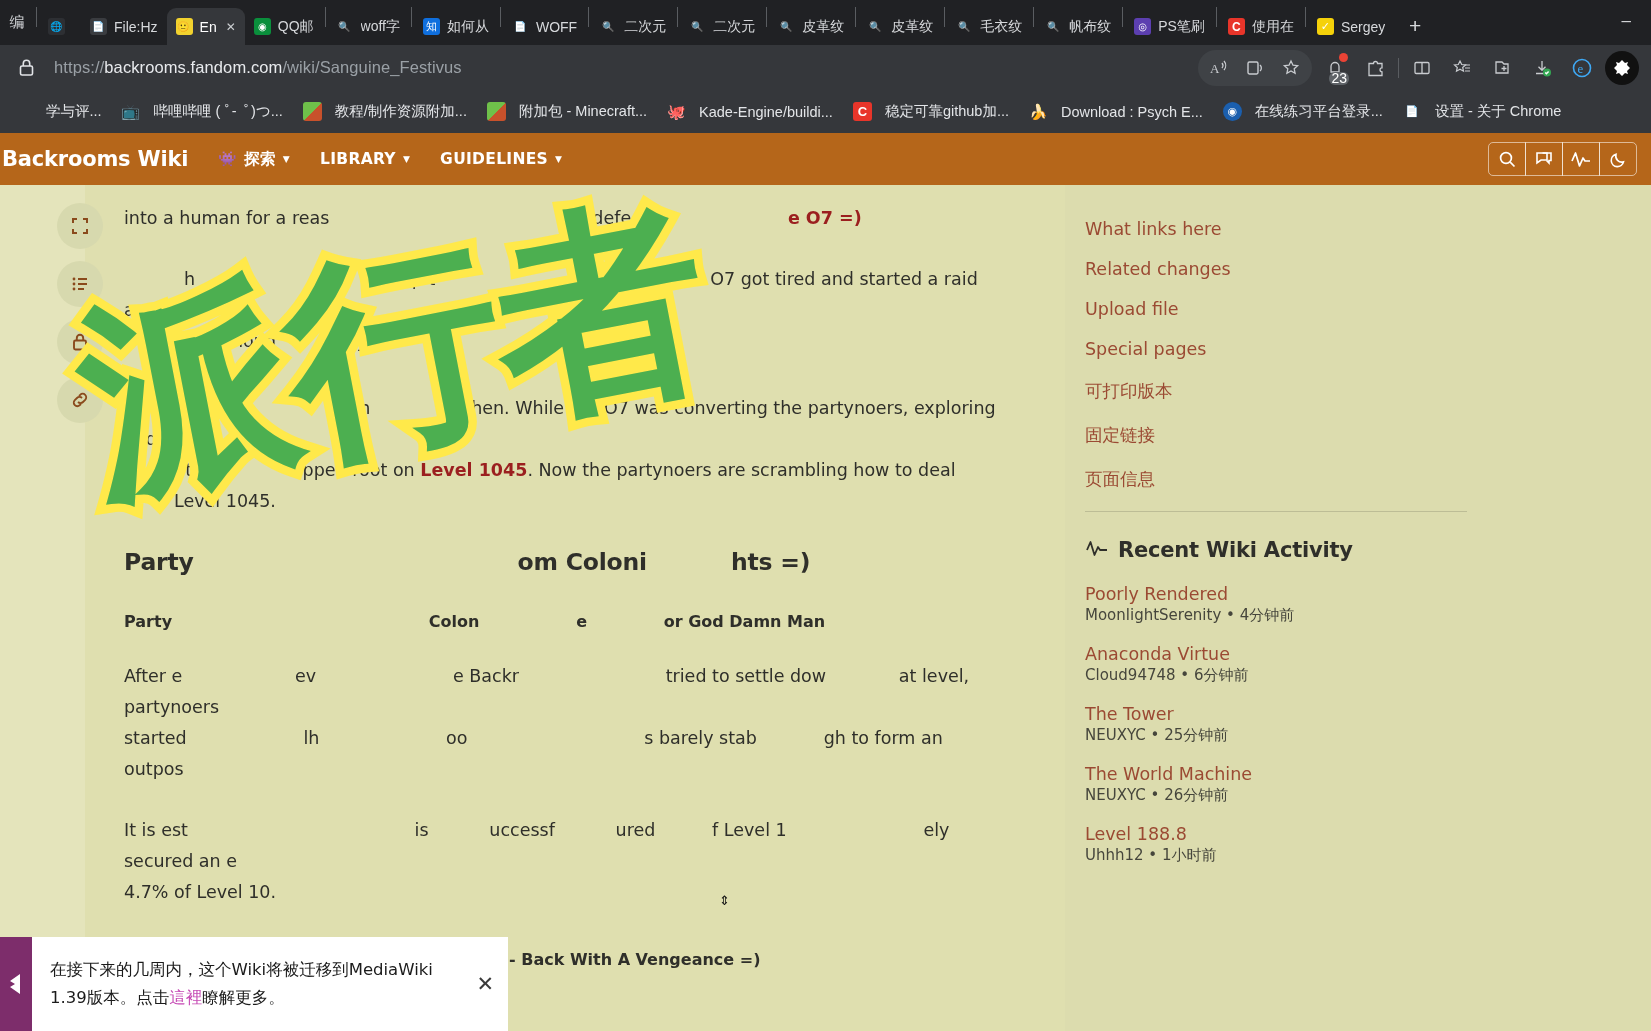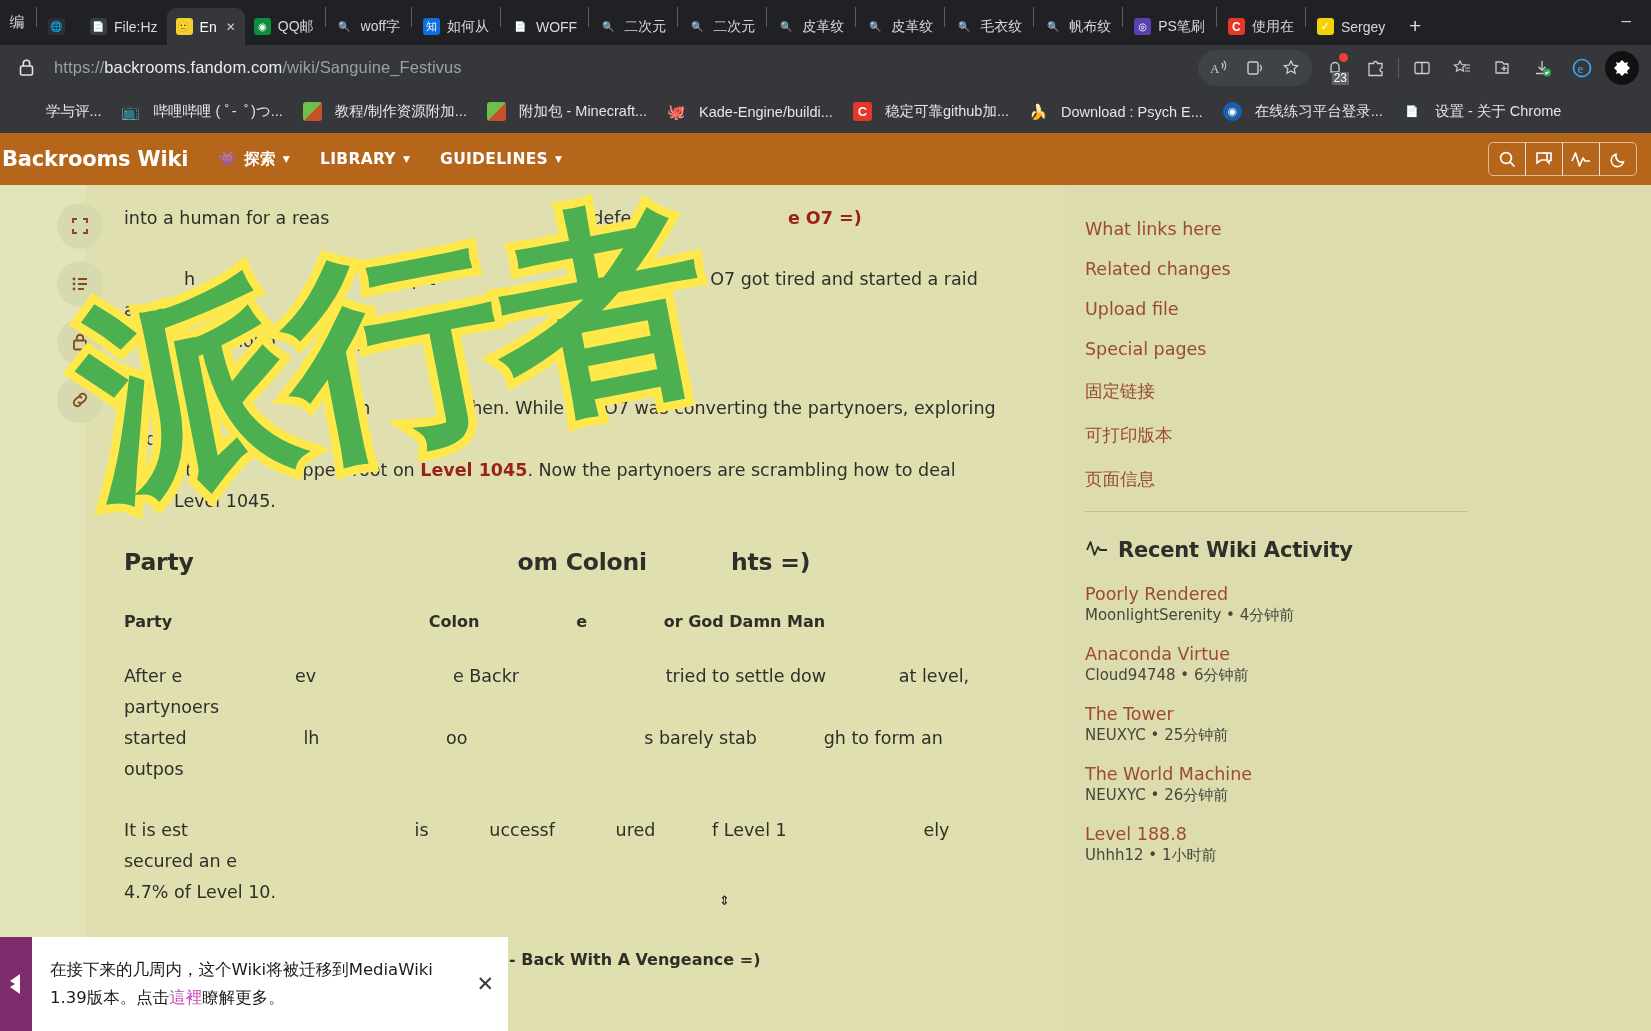--- a/index.html
+++ b/index.html
@@ -51,21 +51,21 @@
     width:34px;height:34px; border-radius:50%;
     display:flex;align-items:center;justify-content:center;
     color:#c9ccd0; font-size:16px; position:relative;
   }
   .pillbg{
     display:flex; align-items:center; gap:2px; background:#3f4246;
     border-radius:18px; padding:1px 4px;
   }
   .badge-count{
     position:absolute; bottom:0px; right:3px; background:#5f6368; color:#fff;
-    font-size:12px; border-radius:1px; padding:0 2px; line-height:13px;margin-top:15px;
+    font-size:14px; border-radius:6px; padding:0 2px; line-height:13px;margin-top:15px;
   }
 
   .bookmarks{
     position:absolute; left:0; top:90px; width:1651px; height:43px;
     background:#35373b; display:flex; align-items:center; gap:4px; padding:0 6px;
     color:#e3e5e8; font-size:14.5px; white-space:nowrap; overflow:hidden;
   }
   .bm{ display:flex; align-items:center; gap:13px; padding:4px 8px; border-radius:5px; }
   .bm .bmicon{
     width:19px;height:19px;flex:0 0 19px;border-radius:3px;
@@ -587,22 +587,22 @@
 
   </div>
 
   <div class="scroll-marker">⇕</div>
 
   <div class="rightcol">
     <a class="ptlink">What links here</a>
     <a class="ptlink">Related changes</a>
     <a class="ptlink">Upload file</a>
     <a class="ptlink">Special pages</a>
+    <a class="ptlink">可打印版本</a>
     <a class="ptlink">固定链接</a>
-    <a class="ptlink">可打印版本</a>
     <a class="ptlink">页面信息</a>
 
     <div class="hr"></div>
 
     <div class="panel-title">
       <span>
         <svg width="24" height="18" viewBox="0 0 24 18">
             <path d="M2 11l3.5-8 4 13L13 8l2 3h7" fill="none" stroke="#2f2f2a" stroke-width="1.8" stroke-linejoin="round"></path>
           </svg>
       </span>

